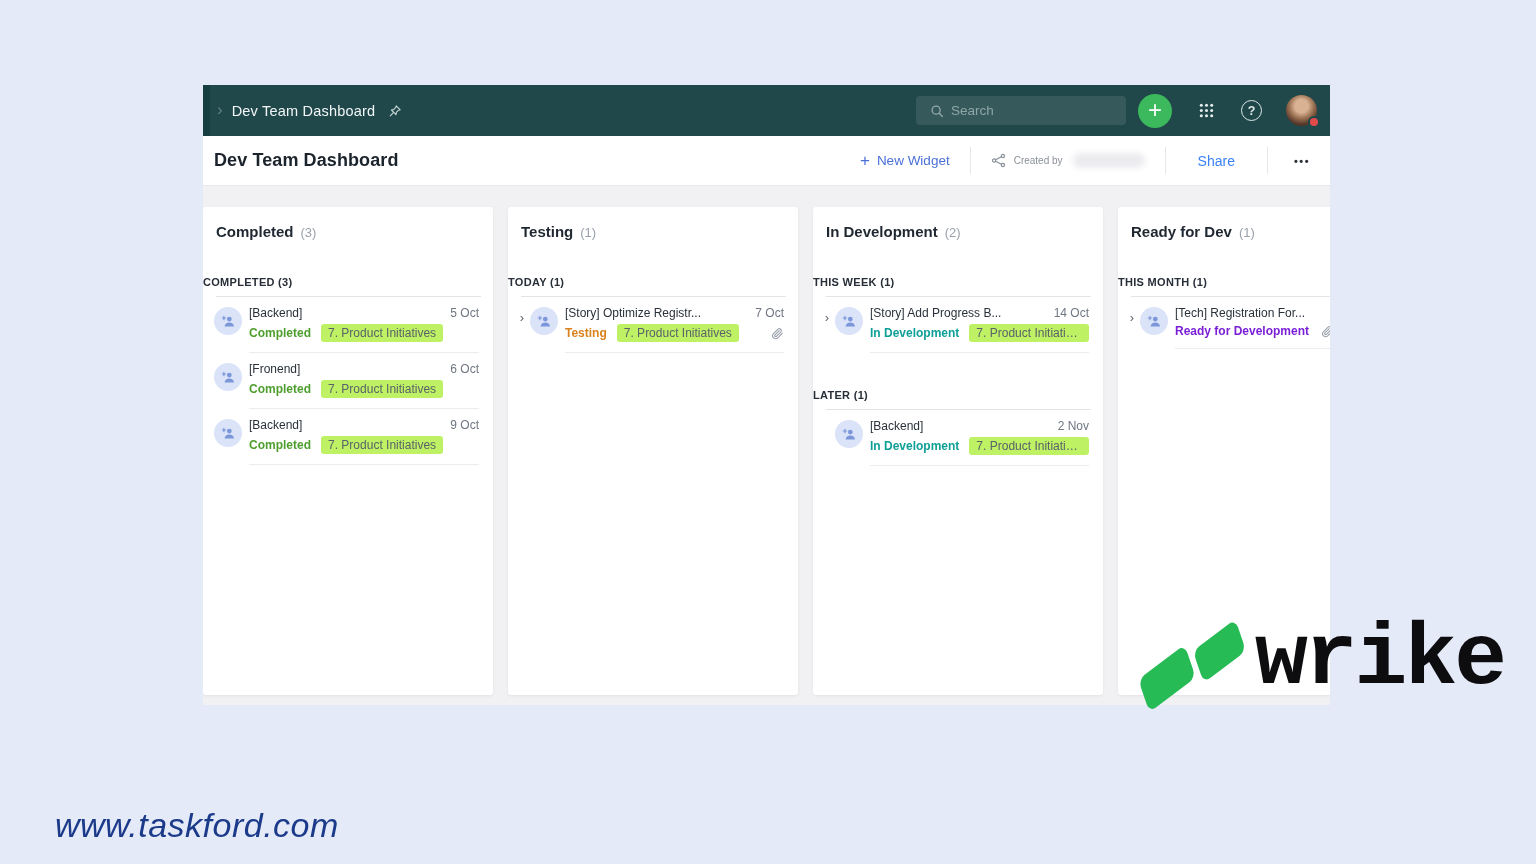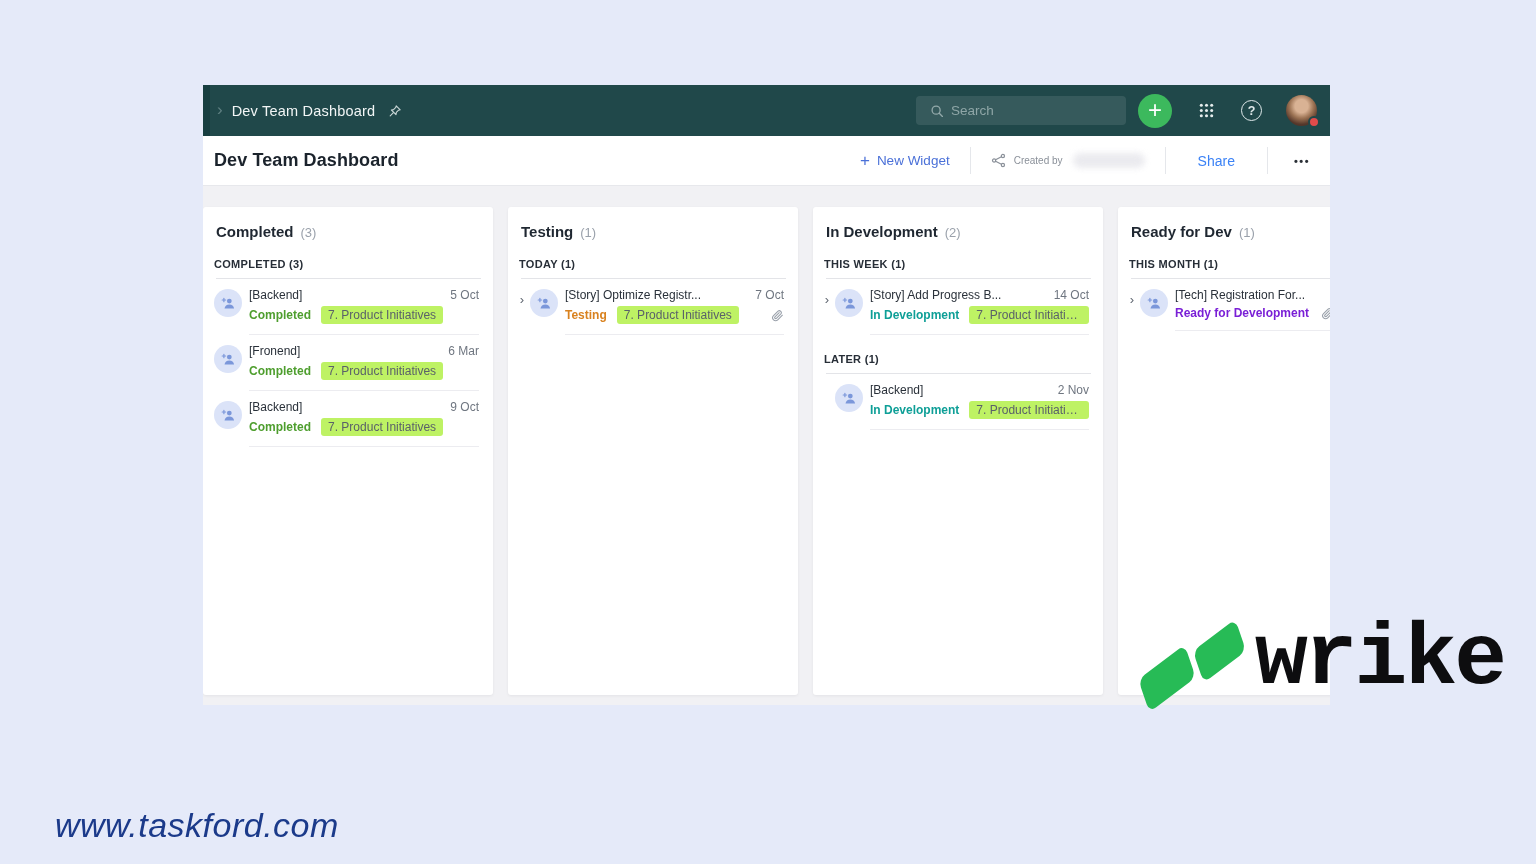--- a/index.html
+++ b/index.html
@@ -48,21 +48,21 @@
   .share-btn { color:#3b82f6; font-size:14px; cursor:pointer; padding:0 12px; }
   .more-btn { color:#2a2f36; font-size:11px; font-weight:700; letter-spacing:1.5px; cursor:pointer; padding:0 6px; }
 
   
   .board { display:flex; gap:15px; padding-top:21px; align-items:flex-start; }
   .column { width:290px; height:488px; background:#fff; border-radius:3px; flex:none;
             box-shadow:0 1px 3px rgba(20,25,40,.06); overflow:hidden; }
   .col-head { padding:16px 12px 0 13px; display:flex; align-items:baseline; }
   .col-title { font-size:15px; font-weight:700; color:#1f2731; }
   .col-count { font-size:13px; color:#9aa1ab; margin-left:7px; }
-  .section-label { margin-top:18px; padding:0 12px 0 11px; font-size:11px; font-weight:700;
+  .section-label { margin-top:36px; padding:0 12px 0 0; font-size:11px; font-weight:700;
                    color:#272e37; letter-spacing:.3px; }
   .section-rule { border-top:1px solid #e3e4e8; margin:8px 12px 0 13px; }
   .card { display:flex; padding:9px 14px 0 6px; cursor:pointer; }
   .no-expanders .card { padding-left:11px; }
   .chev { width:16px; flex:none; font-size:13px; color:#5f6670; margin-top:4px; text-align:center; }
   .avatar-chip { width:28px; height:28px; border-radius:50%; background:#dbe3f8; flex:none;
                  display:flex; align-items:center; justify-content:center; margin:1px 7px 0 0; }
   .card-main { flex:1; min-width:0; border-bottom:1px solid #ececf0; padding-bottom:10px; }
   .card-row1 { display:flex; justify-content:space-between; align-items:baseline; }
   .card-title { font-size:12px; color:#2a313a; white-space:nowrap; overflow:hidden; text-overflow:ellipsis; }
@@ -204,21 +204,21 @@
     <span class="avatar-chip">
       <svg width="16" height="16" viewBox="0 0 16 16" fill="none">
         <circle cx="9.3" cy="6.1" r="2.4" fill="#7b97da"></circle>
         <path d="M4.5 13.4a4.9 4.9 0 0 1 9.6 0z" fill="#7b97da"></path>
         <path d="M2.2 5h3.4M3.9 3.3v3.4" stroke="#7b97da" stroke-width="1.2" stroke-linecap="round"></path>
       </svg>
     </span>
     <div class="card-main">
       <div class="card-row1">
         <span class="card-title">[Fronend]</span>
-        <span class="card-date">6 Mar</span>
+        <span class="card-date">6 Oct</span>
       </div>
       <div class="card-row2">
         <span class="card-status" style="color: rgb(78, 158, 46);">Completed</span>
         <span class="card-tag">7. Product Initiatives</span>
 
       </div>
     </div>
   </div>
 
   <div class="card">

